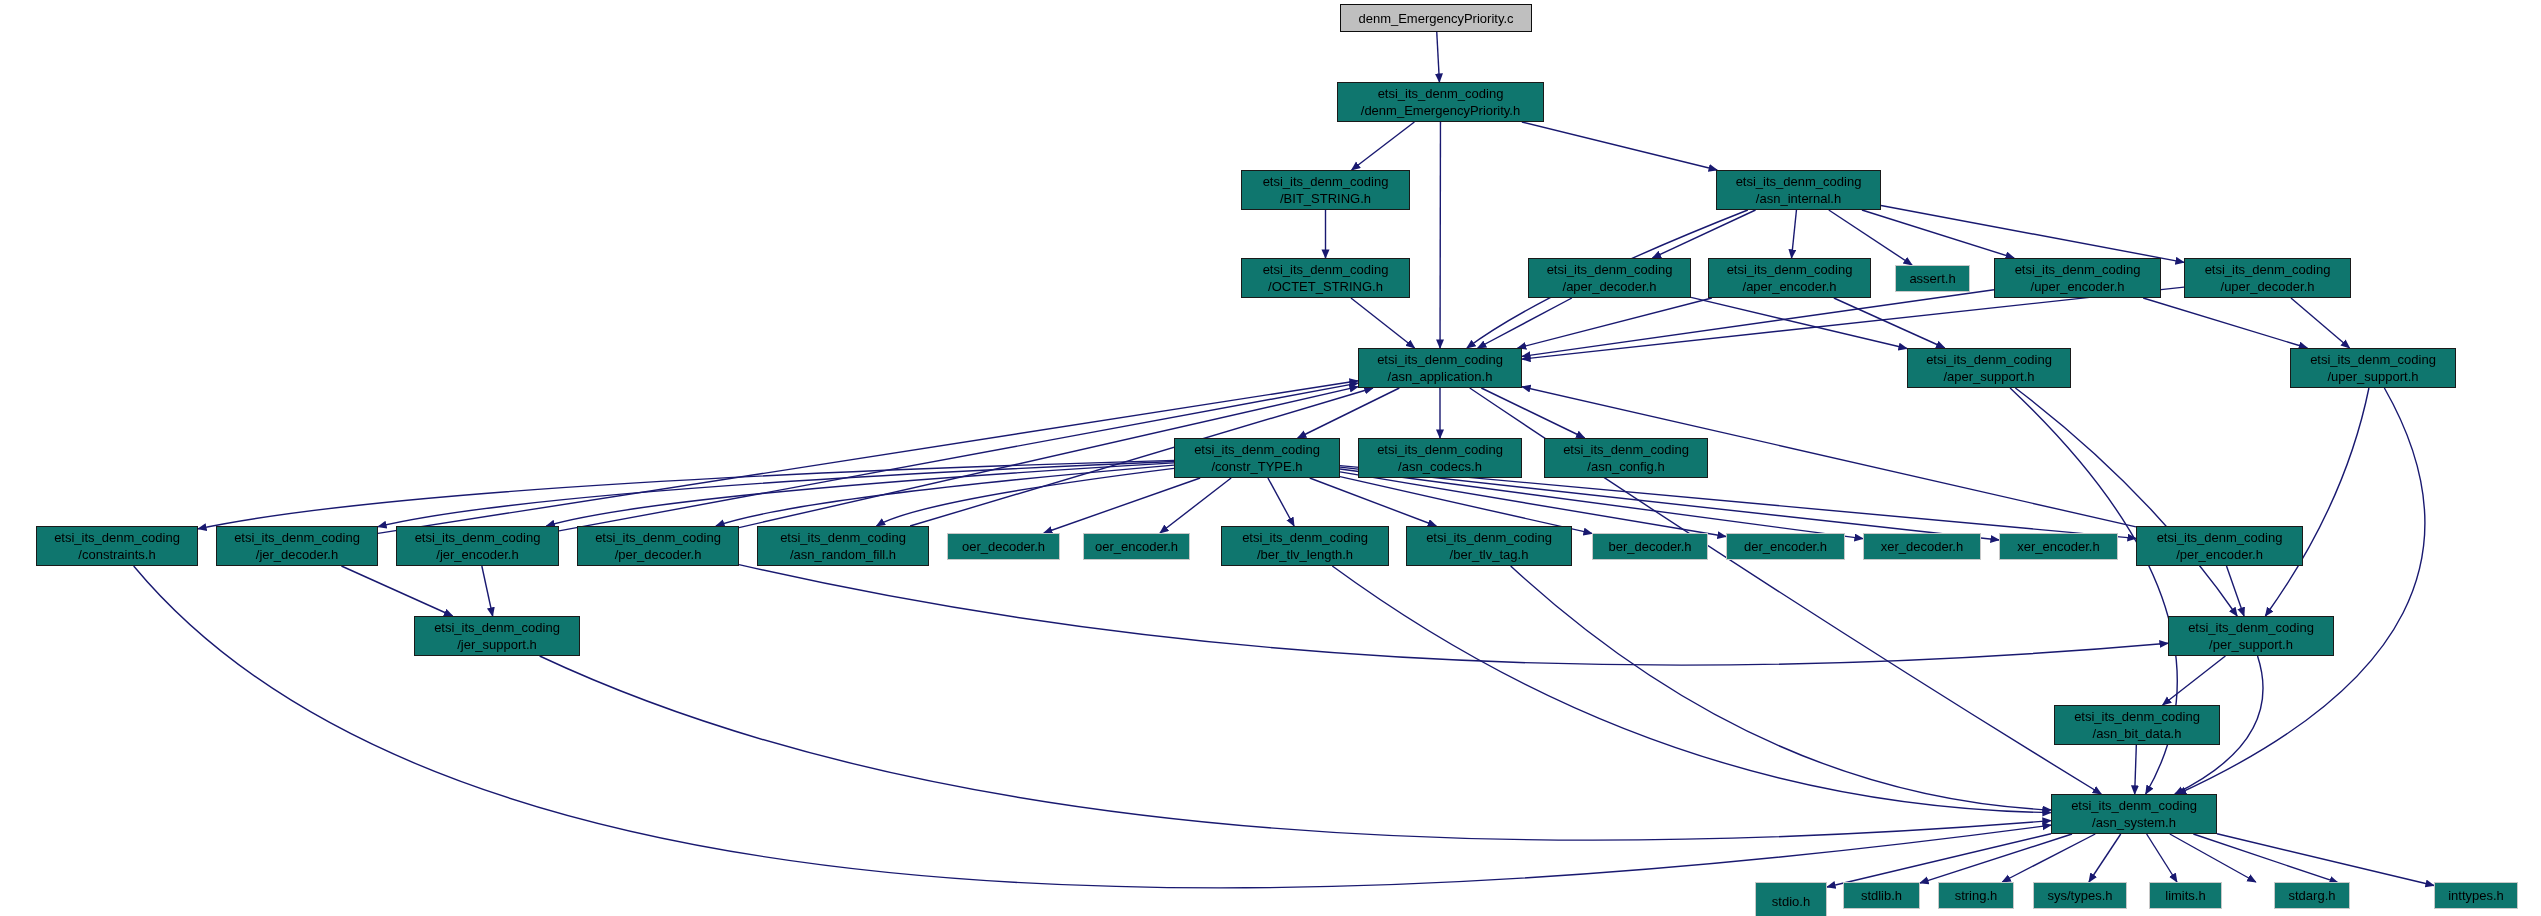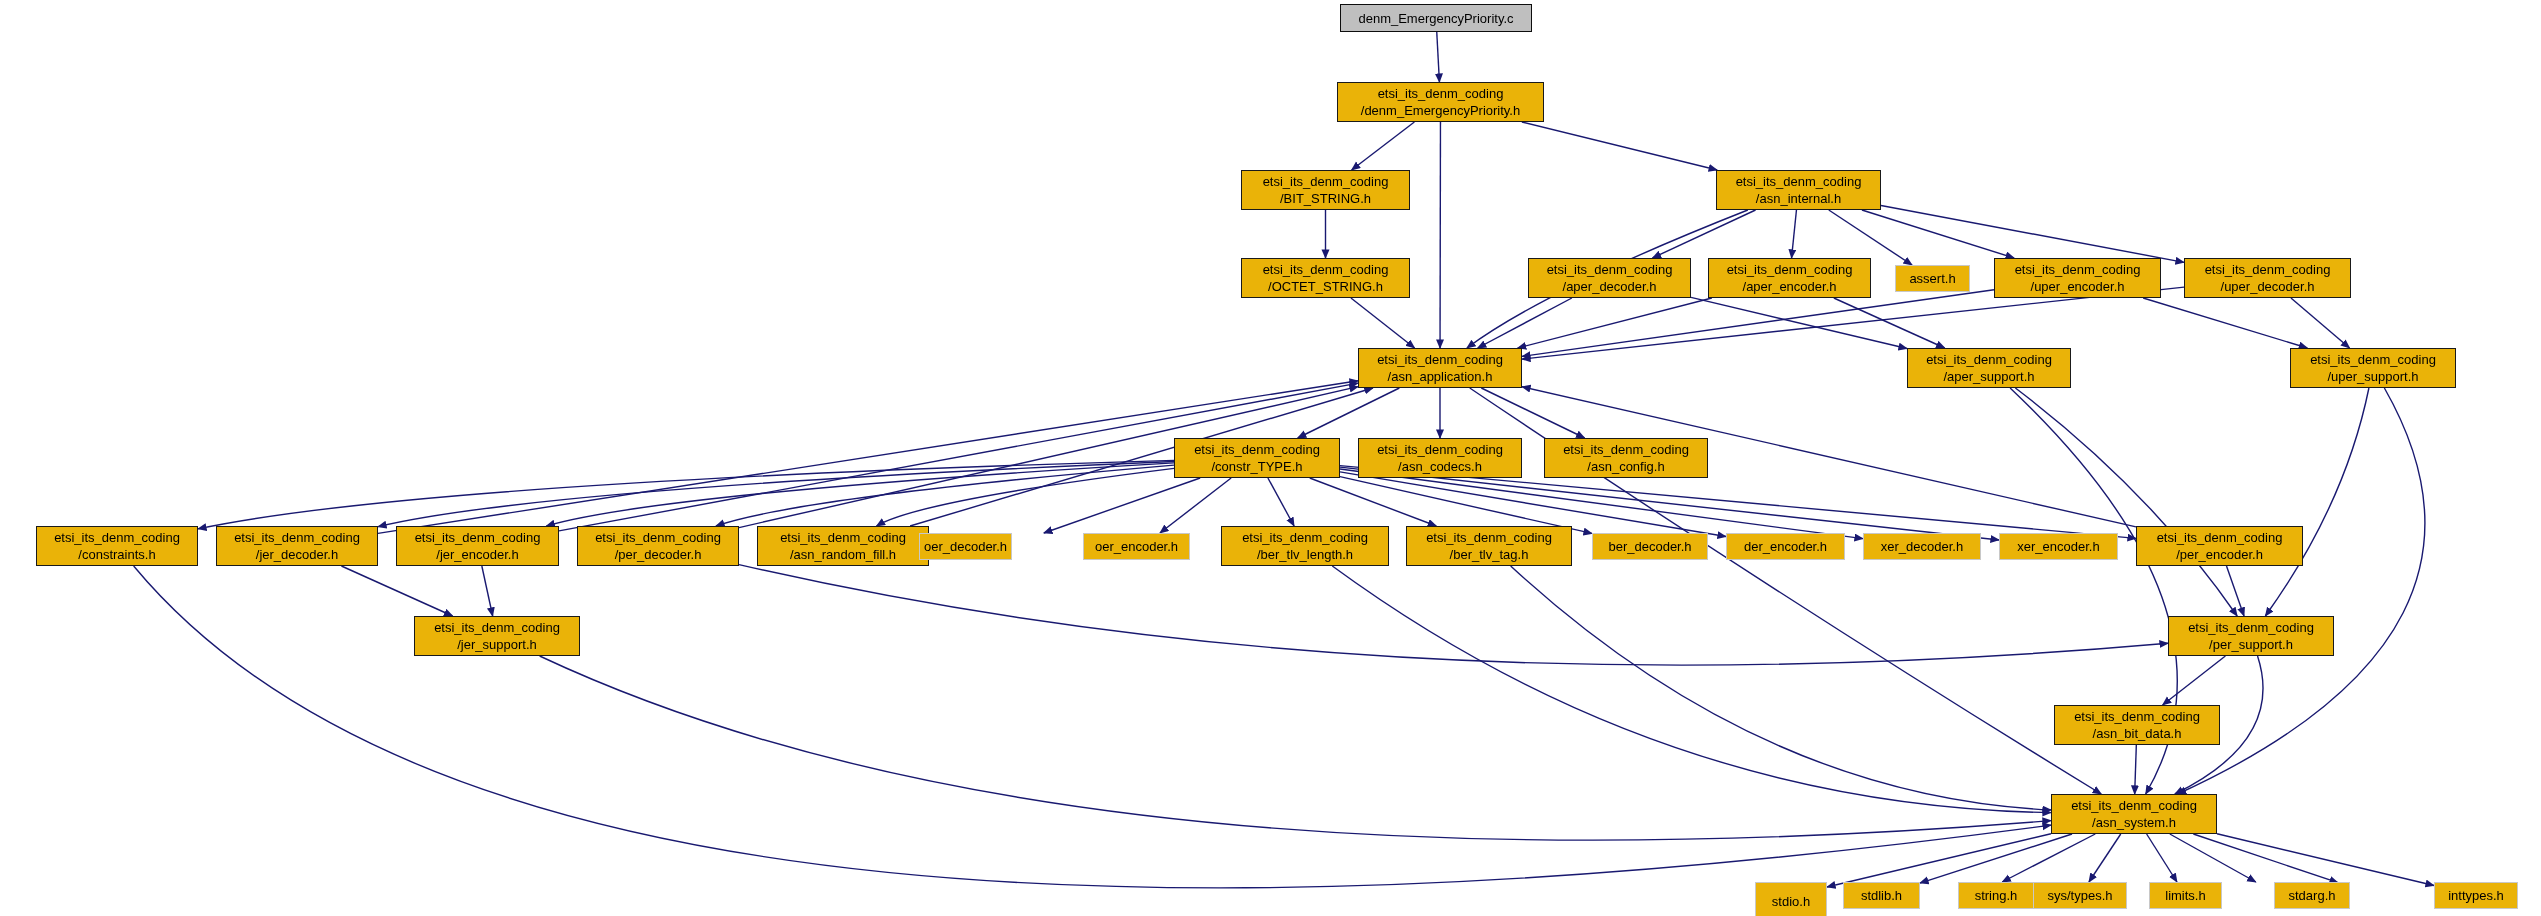--- a/index.html
+++ b/index.html
@@ -3,21 +3,21 @@
 <meta charset="utf-8">
 <style>
   :root{
     --edge:#191970; --ink:#000; --bg:#fff;
     --root-fill:#bfbfbf; --int-border:#1a1a1a; --ext-border:#c8c8c8;
   }
   html,body{margin:0;padding:0;background:var(--bg);}
   #canvas{position:relative;width:2541px;height:916px;background:var(--bg);
           font-family:"Liberation Sans","DejaVu Sans",sans-serif;overflow:hidden;}
   #edges{position:absolute;left:0;top:0;width:2541px;height:916px;}
-  .node{position:absolute;box-sizing:border-box;background:#eab308;
+  .node{position:absolute;box-sizing:border-box;background:#0f766e;
         border:1.4px solid var(--int-border);color:var(--ink);
         display:flex;flex-direction:column;align-items:center;justify-content:center;
         font-size:13px;line-height:17px;text-align:center;white-space:nowrap;cursor:pointer;}
   .node.root{background:var(--root-fill);border:1.8px solid #0d0d0d;font-size:13px;}
   .node.ext{border:1.2px solid var(--ext-border);}
   .node span{display:block;}
 </style>
 </head>
 <body>
 
@@ -171,21 +171,21 @@
       <span>/jer_encoder.h</span>
     </div>
     <div class="node int" style="left: 577px; top: 526px; width: 162px; height: 40px;">
       <span>etsi_its_denm_coding</span>
       <span>/per_decoder.h</span>
     </div>
     <div class="node int" style="left: 757px; top: 526px; width: 172px; height: 40px;">
       <span>etsi_its_denm_coding</span>
       <span>/asn_random_fill.h</span>
     </div>
-    <div class="node ext" style="left: 919px; top: 533px; width: 93px; height: 27px;">
+    <div class="node ext" style="left: 947px; top: 533px; width: 113px; height: 27px;">
       <span>oer_decoder.h</span>
     </div>
     <div class="node ext" style="left: 1083px; top: 533px; width: 107px; height: 27px;">
       <span>oer_encoder.h</span>
     </div>
     <div class="node int" style="left: 1221px; top: 526px; width: 168px; height: 40px;">
       <span>etsi_its_denm_coding</span>
       <span>/ber_tlv_length.h</span>
     </div>
     <div class="node int" style="left: 1406px; top: 526px; width: 166px; height: 40px;">
@@ -223,21 +223,21 @@
     <div class="node int" style="left: 2051px; top: 794px; width: 166px; height: 40px;">
       <span>etsi_its_denm_coding</span>
       <span>/asn_system.h</span>
     </div>
     <div class="node ext" style="left: 1755px; top: 882px; width: 72px; height: 38px;">
       <span>stdio.h</span>
     </div>
     <div class="node ext" style="left: 1843px; top: 882px; width: 77px; height: 27px;">
       <span>stdlib.h</span>
     </div>
-    <div class="node ext" style="left: 1938px; top: 882px; width: 76px; height: 27px; margin-left: 20px;">
+    <div class="node ext" style="left: 1938px; top: 882px; width: 76px; height: 27px;">
       <span>string.h</span>
     </div>
     <div class="node ext" style="left: 2033px; top: 882px; width: 94px; height: 27px;">
       <span>sys/types.h</span>
     </div>
     <div class="node ext" style="left: 2149px; top: 882px; width: 73px; height: 27px;">
       <span>limits.h</span>
     </div>
     <div class="node ext" style="left: 2242px; top: 882px; width: 76px; height: 27px; margin-left: 32px;">
       <span>stdarg.h</span>

